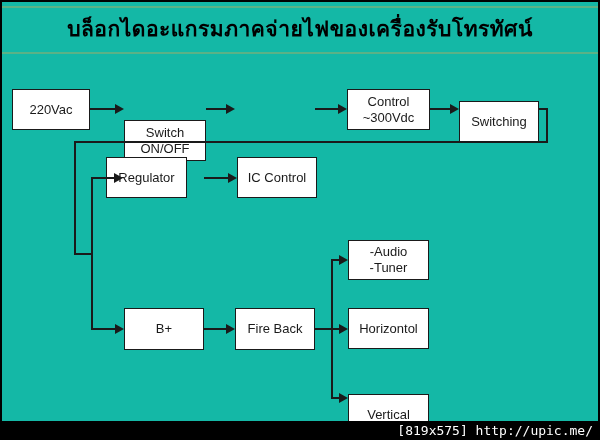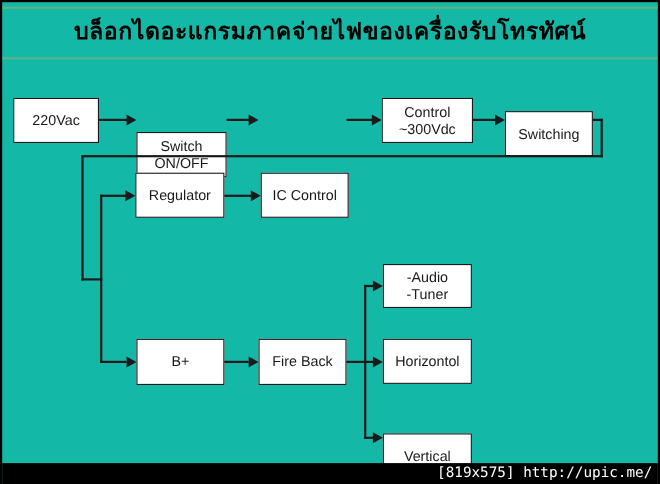--- a/index.html
+++ b/index.html
@@ -104,21 +104,21 @@
 ON/OFF</span>
   </div>
   <div class="node" style="left:345px; top:87px; width:83px; height:41px;">
     <span class="node-label">Control
 ~300Vdc</span>
   </div>
   <div class="node" style="left:457px; top:87px; width:80px; height:41px;margin-top:12px;">
     <span class="node-label">Switching</span>
   </div>
 
-  <div class="node" style="left:121px; top:155px; width:81px; height:41px;">
+  <div class="node" style="left:104px; top:155px; width:81px; height:41px;">
     <span class="node-label">Regulator</span>
   </div>
   <div class="node" style="left:235px; top:155px; width:80px; height:41px;">
     <span class="node-label">IC Control</span>
   </div>
 
   <div class="node" style="left:122px; top:306px; width:80px; height:42px;">
     <span class="node-label">B+</span>
   </div>
   <div class="node" style="left:233px; top:306px; width:80px; height:42px;">

